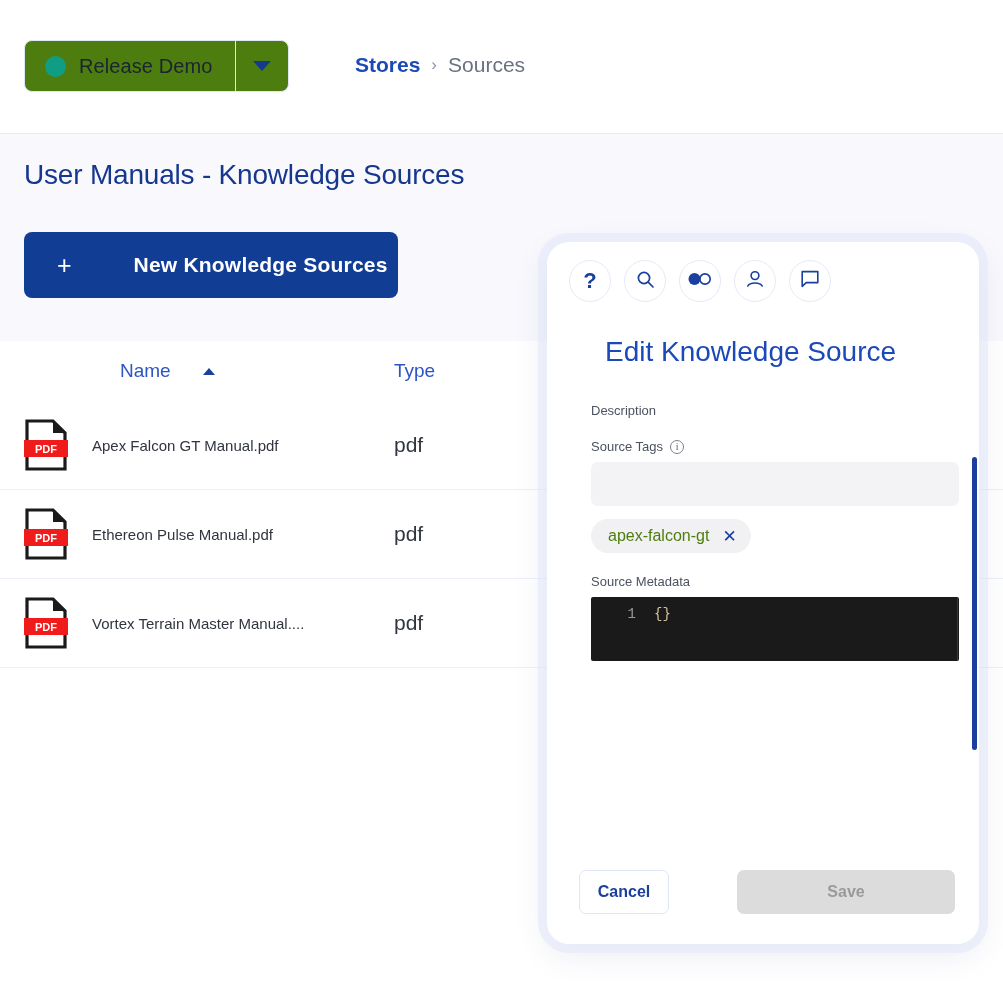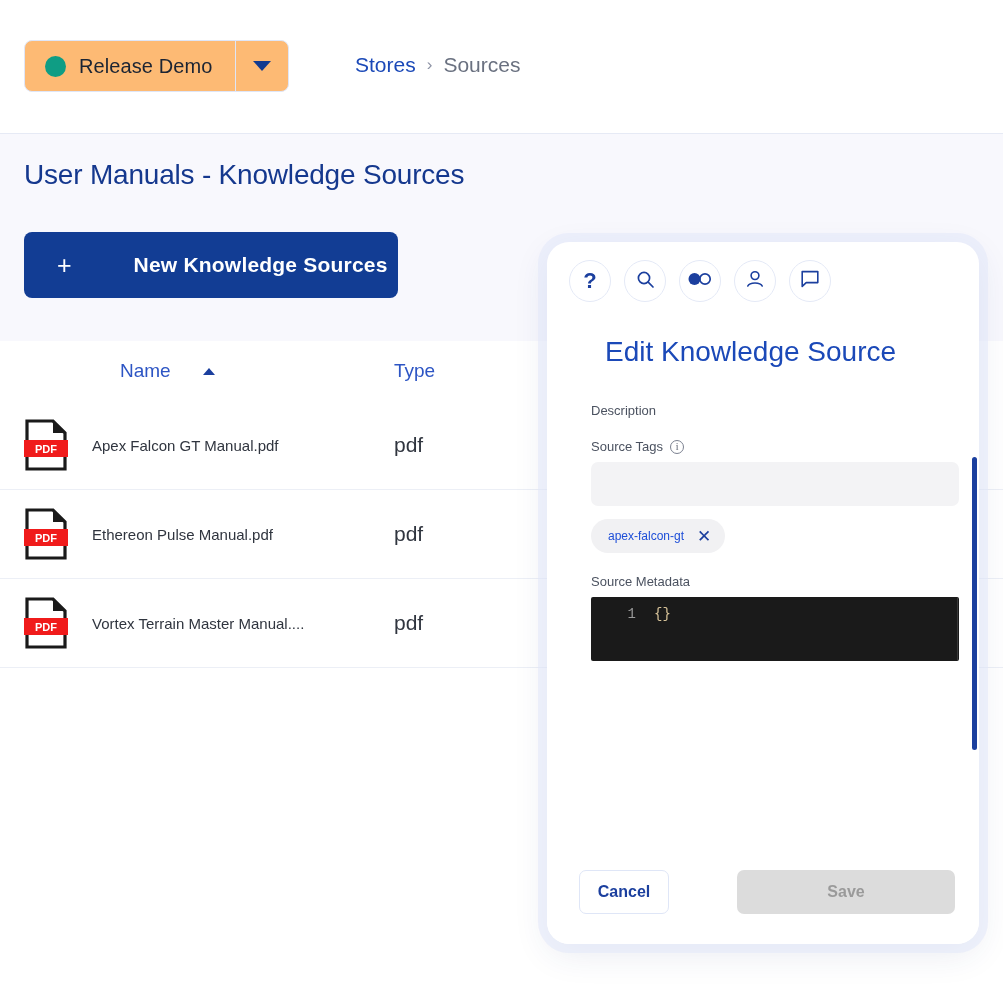--- a/index.html
+++ b/index.html
@@ -12,21 +12,21 @@
   #root { position: relative; width: 1003px; height: 1003px; background: #ffffff; }
 
   
   .topbar {
     position: absolute; left: 0; top: 0; width: 1003px; height: 134px;
     background: #ffffff; border-bottom: 1px solid #e6eaf5;
   }
   .store-switch {
     position: absolute; left: 24px; top: 40px;
     height: 52px; display: flex; align-items: stretch;
-    border: 1px solid #dfe6f7; border-radius: 8px; background: #fdba74;
+    border: 1px solid #dfe6f7; border-radius: 8px; background: #4d7c0f;
   }
   .store-switch .left {
     display: flex; align-items: center; gap: 13px;
     padding: 0 22px 0 20px;
   }
   .store-dot {
     width: 21px; height: 21px; border-radius: 50%;
     background: #0f9d84; flex: none;
   }
   .store-label {
@@ -39,21 +39,21 @@
   .caret-tri {
     width: 0; height: 0;
     border-left: 9px solid transparent; border-right: 9px solid transparent;
     border-top: 10px solid #123a8f;
   }
   .breadcrumb {
     position: absolute; left: 355px; top: 53px;
     display: flex; align-items: center; gap: 11px;
     font-size: 21px;
   }
-  .crumb-link { color: #1b49b8; font-weight: normal; }
+  .crumb-link { color: #1b49b8; font-weight: bold; }
   .crumb-sep { color: #8d93a5; font-size: 17px; }
   .crumb-cur { color: #6a7180; }
 
   
   .hero {
     position: absolute; left: 0; top: 134px; width: 1003px; height: 207px;
     background: #f8f8fd;
   }
   .page-title {
     position: absolute; left: 24px; top: 25px;
@@ -145,21 +145,21 @@
   .sp-a { height: 27px; }
   .sp-b { height: 13px; }
   .tags-input {
     background: #f3f3f5; border-radius: 7px; height: 44px;
   }
   .tag-chip {
     display: inline-flex; align-items: center; gap: 13px;
     background: #f1f1f3; border-radius: 18px;
     height: 34px; padding: 0 14px 0 17px; margin-top: 13px;
   }
-  .tag-text { font-size: 12px; color: #1d4ed8; }
+  .tag-text { font-size: 16px; color: #4d7c0f; }
   .tag-x { color: #1b3f9e; font-size: 17px; line-height: 1; cursor: pointer; }
   .meta-label { margin-top: 21px; }
   .code-box {
     background: #1a1a1a; height: 64px; border-radius: 2px;
     display: flex; font-family: "Liberation Mono", monospace;
     font-size: 14px; position: relative; overflow: hidden;
   }
   .code-gutter {
     width: 54px; text-align: right; padding: 9px 9px 0 0;
     color: #9a9a9a;

